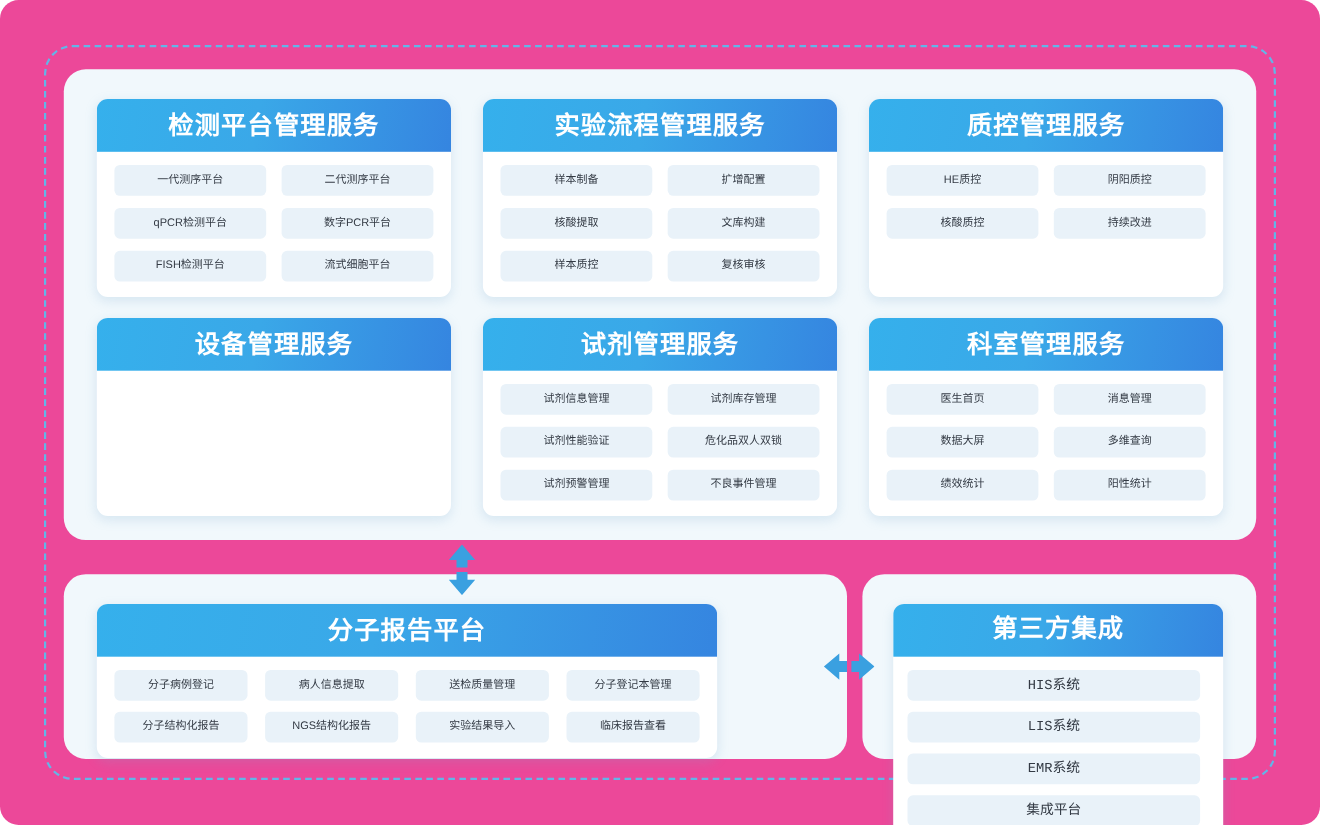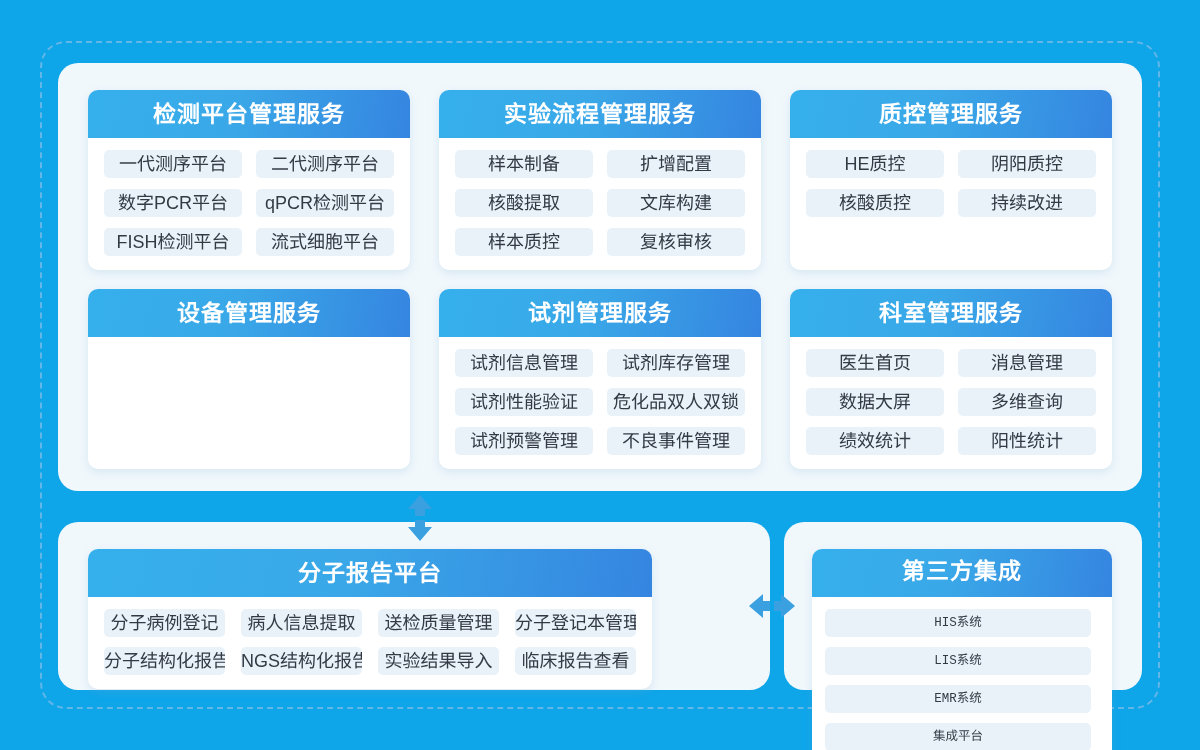--- a/index.html
+++ b/index.html
@@ -10,23 +10,24 @@
   }
   body {
     font-family: "Liberation Sans", "DejaVu Sans", sans-serif;
     -webkit-font-smoothing: antialiased;
   }
 
   #canvas {
     position: relative;
     width: 1200px;
     height: 750px;
-    background: #0ea5e9;
+    background: #ec4899;
     overflow: hidden;
     box-sizing: border-box;
+    border-radius: 17px;
   }
 
   
   .dashed-frame {
     position: absolute;
     left: 40px;
     top: 41px;
     width: 1120px;
     height: 668px;
     border: 2px dashed #62b6e8;
@@ -98,21 +99,21 @@
     grid-column-gap: 14px;
     grid-row-gap: 11px;
   }
 
   .pill {
     background: #e9f2f9;
     border-radius: 5px;
     height: 28px;
     line-height: 28px;
     text-align: center;
-    font-size: 18px;
+    font-size: 10px;
     color: #333a44;
     white-space: nowrap;
     overflow: hidden;
   }
 
   
   .wide-card {
     position: absolute;
     left: 88px;
     top: 549px;
@@ -179,22 +180,22 @@
 
   <div class="panel" id="panel-third-party"></div>
 
   <div class="card-grid">
 
     <div class="card">
       <div class="card-header">检测平台管理服务</div>
       <div class="card-body">
         <div class="pill">一代测序平台</div>
         <div class="pill">二代测序平台</div>
+        <div class="pill">qPCR检测平台</div>
         <div class="pill">数字PCR平台</div>
-        <div class="pill">qPCR检测平台</div>
         <div class="pill">FISH检测平台</div>
         <div class="pill">流式细胞平台</div>
       </div>
     </div>
 
     <div class="card">
       <div class="card-header">实验流程管理服务</div>
       <div class="card-body">
         <div class="pill">样本制备</div>
         <div class="pill">扩增配置</div>

